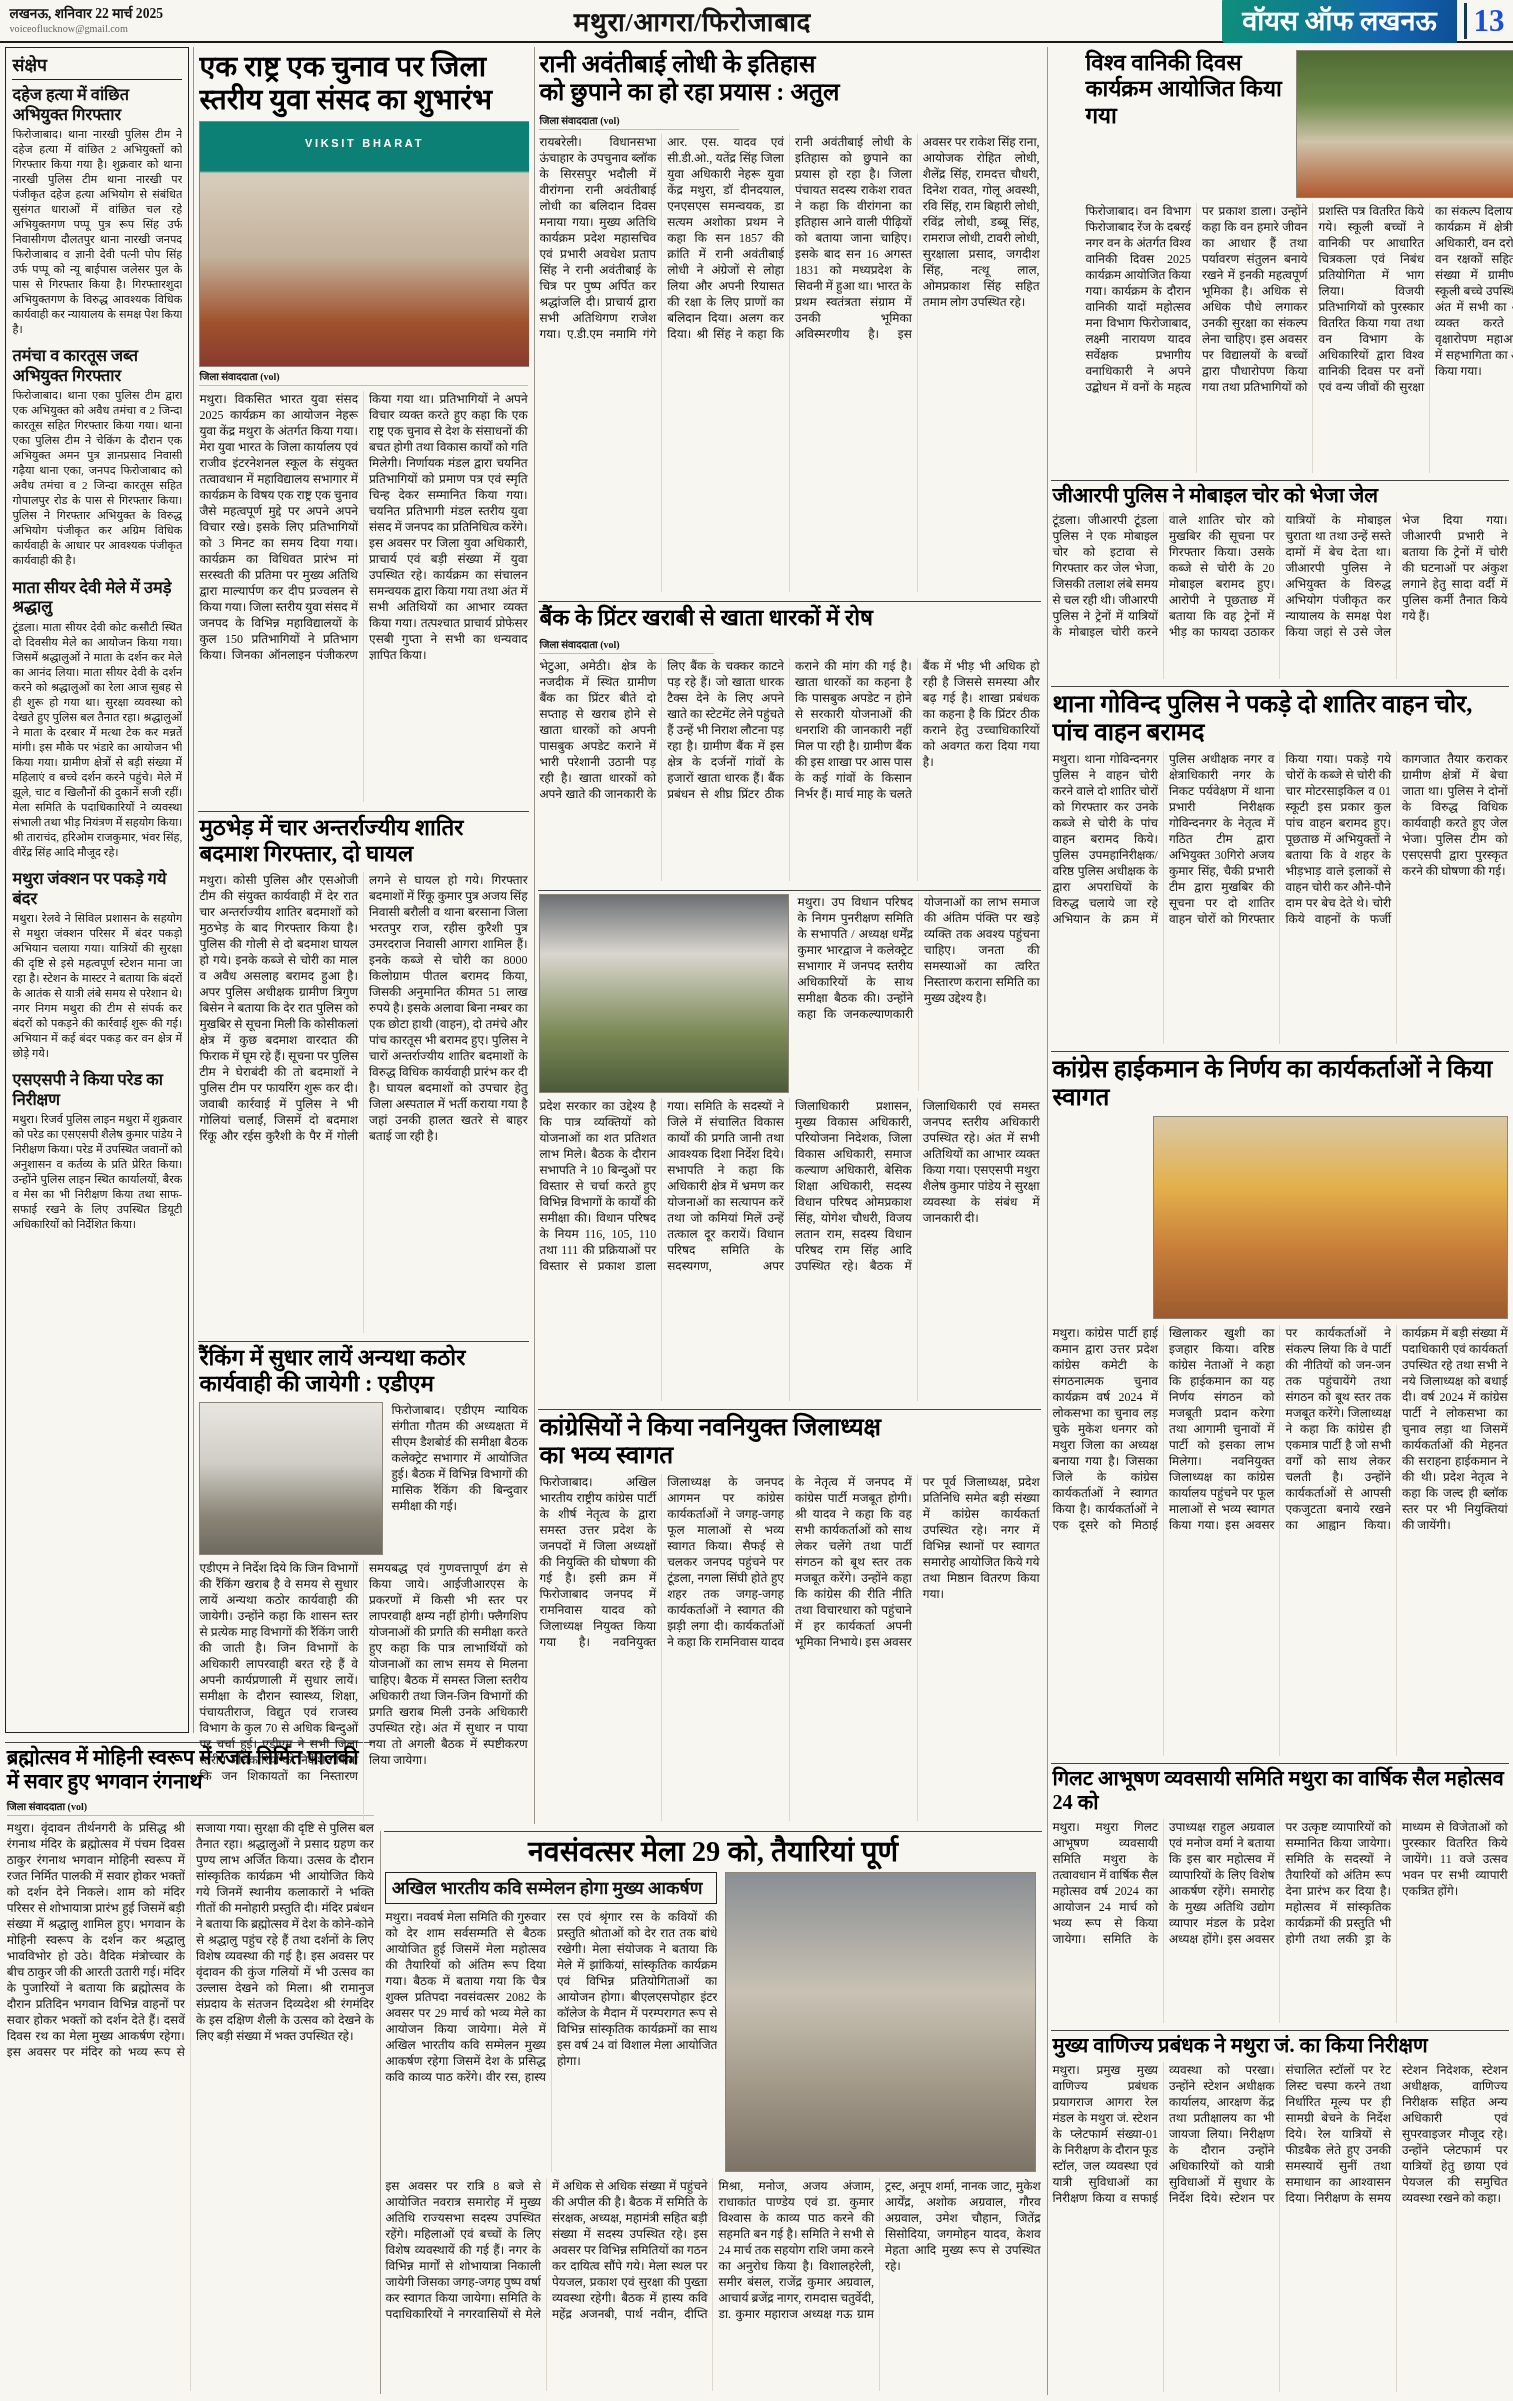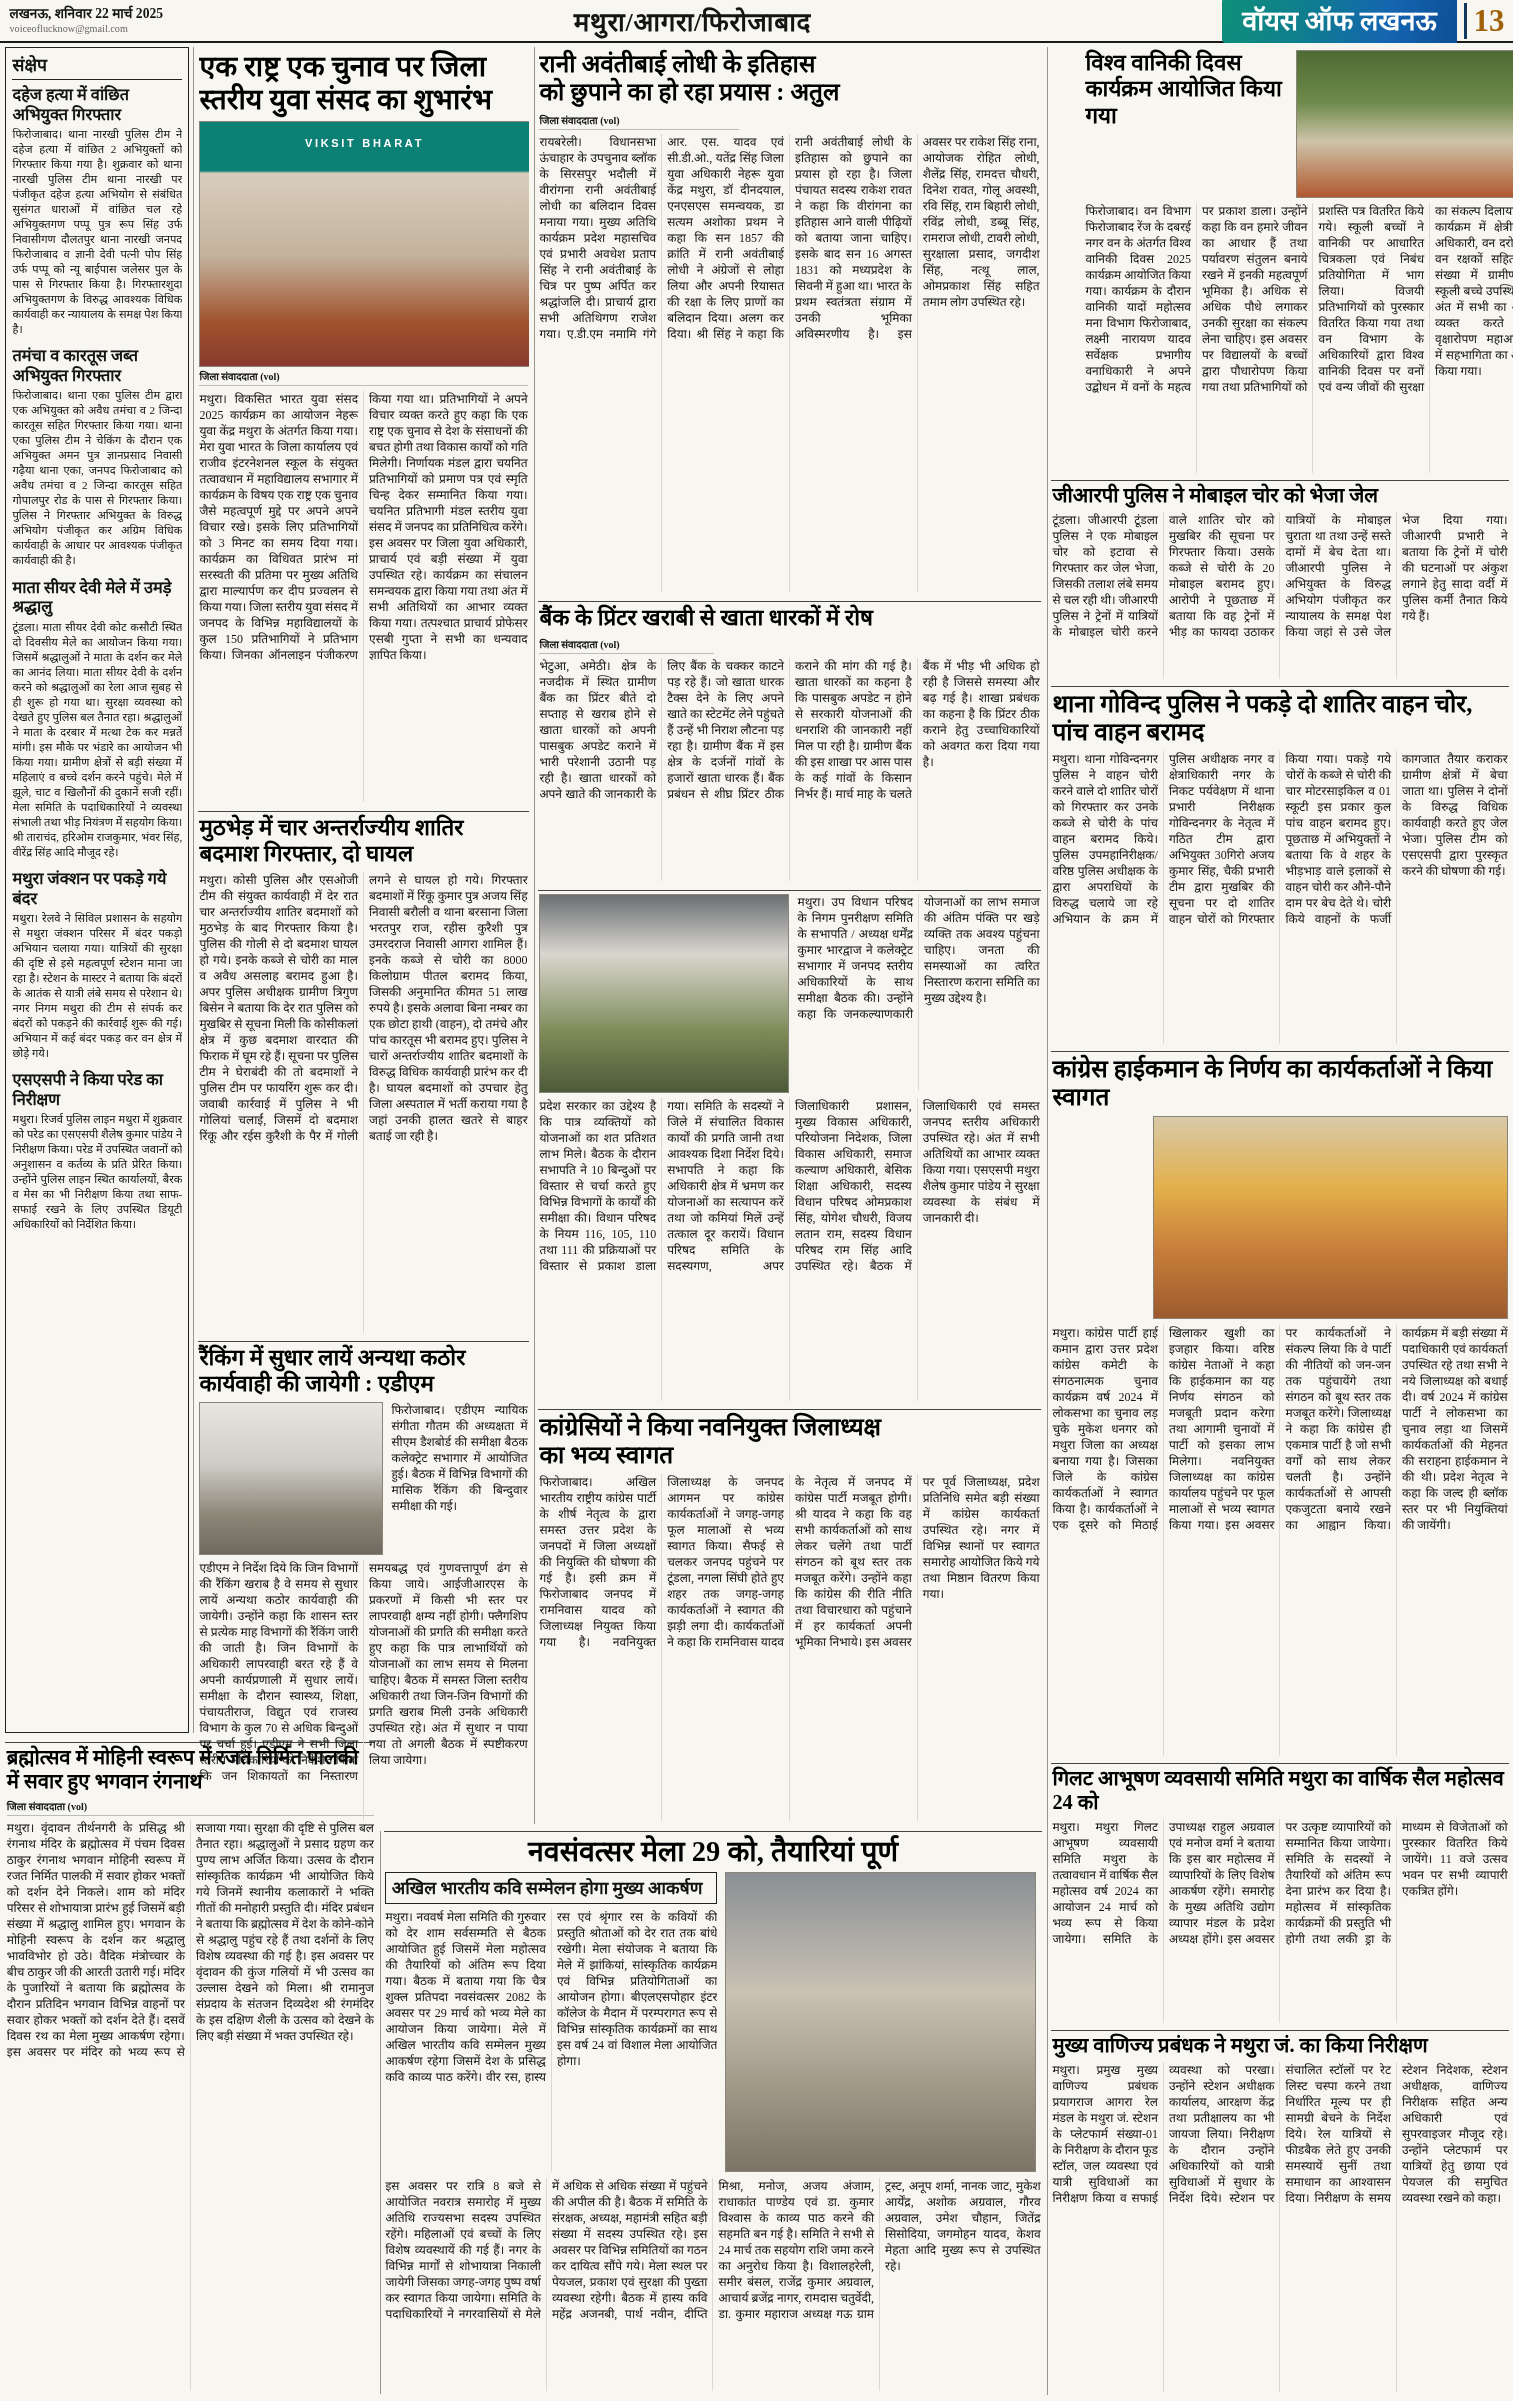--- a/index.html
+++ b/index.html
@@ -10,21 +10,21 @@
             align-items:center;justify-content:space-between;padding:0 9.5px;box-sizing:border-box;
             border-bottom:2px solid #1a1a1a;background:#f8f6f0;}
   .mh-left{display:flex;flex-direction:column;line-height:1.2;}
   .mh-date{font-size:13.6px;font-weight:bold;}
   .mh-email{font-size:10.2px;color:#666;}
   .mh-region{font-size:26px;font-weight:bold;letter-spacing:0.7px;}
   .mh-right{display:flex;align-items:center;gap:6.8px;}
   .mh-brand{font-size:27px;font-weight:bold;color:#fff;padding:2.7px 20.3px 5.4px 20.3px;
             background:linear-gradient(100deg,#0e8f7a 0%,#0f7e8e 35%,#1565b0 70%,#0d4f96 100%);
             border-radius:4.1px 0 0 4.1px;}
-  .mh-page{font-size:31px;font-weight:bold;color:#a16207;border-left:3.4px solid #12365c;padding-left:6.8px;}
+  .mh-page{font-size:31px;font-weight:bold;color:#1d4ed8;border-left:3.4px solid #12365c;padding-left:6.8px;}
   
   .abs{position:absolute;box-sizing:border-box;}
   .vrule{position:absolute;width:0.7px;background:#9a968c;}
   .article{display:flex;flex-direction:column;overflow:hidden;padding:2.7px 1.4px;}
   .rt{border-top:1.4px solid #444;}
   .hl{margin:0 0 4.1px 0;font-weight:bold;line-height:1.18;color:#000;}
   .hl-xl{font-size:28.5px;}
   .hl-lg{font-size:24.4px;}
   .hl-md{font-size:22.4px;}
   .hl-sm{font-size:20.3px;}

